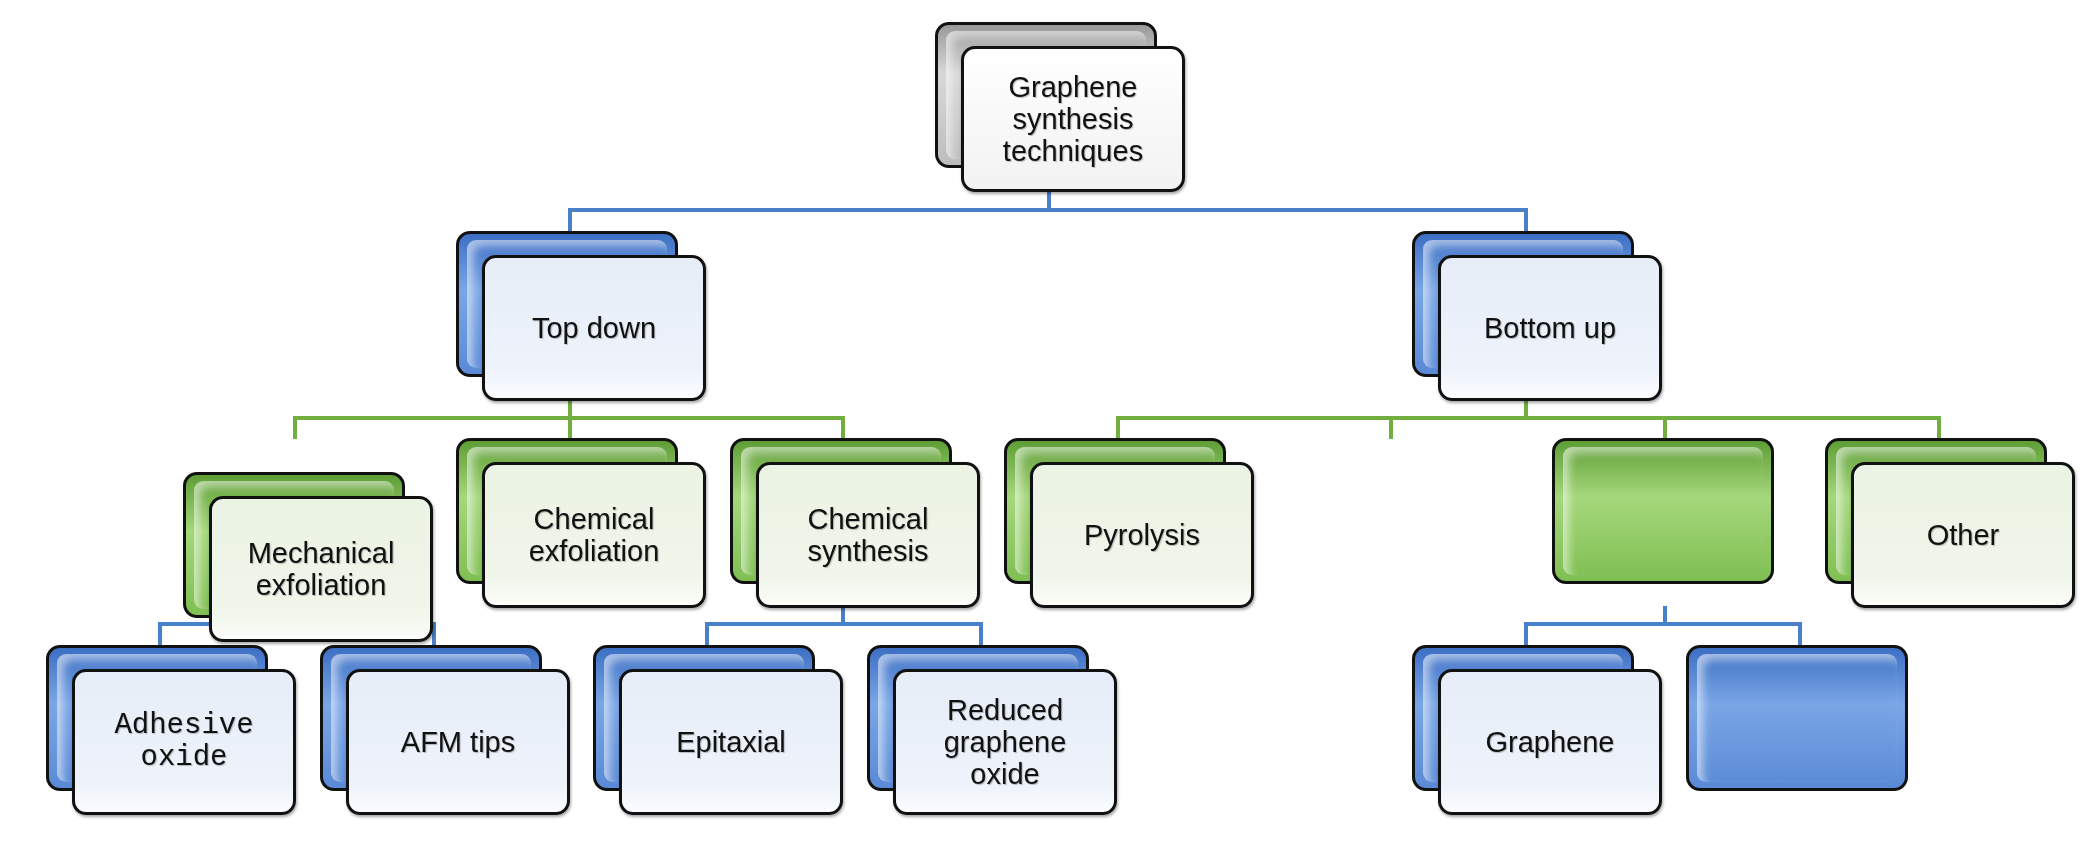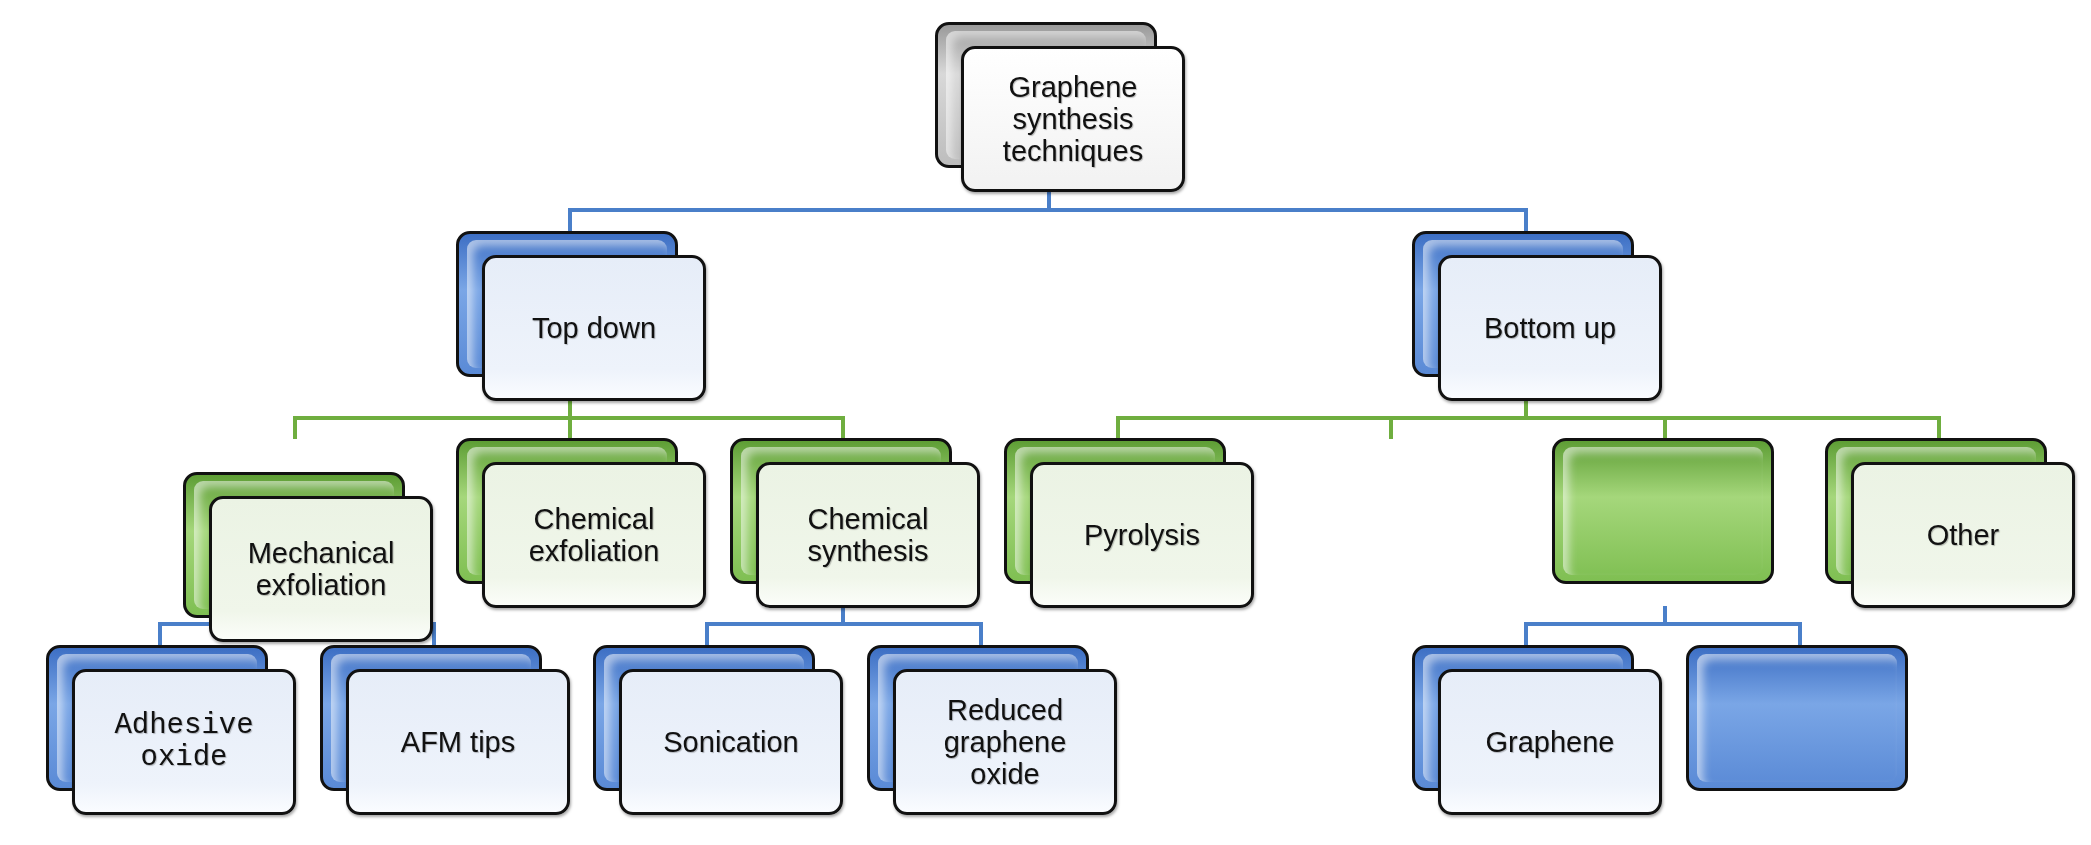--- a/index.html
+++ b/index.html
@@ -150,21 +150,21 @@
     <div class="front blue">
         <span>
       <span>AFM tips</span>
     </span>
       </div>
   </div>
   <div class="node" style="left:593px;top:645px;">
     <div class="back blue"></div>
     <div class="front blue">
         <span>
-      <span>Sonication</span>
+      <span>Epitaxial</span>
     </span>
       </div>
   </div>
   <div class="node" style="left:867px;top:645px;">
     <div class="back blue"></div>
     <div class="front blue">
         <span>
       <span>Reduced</span>
       <span>graphene</span>
       <span>oxide</span>

